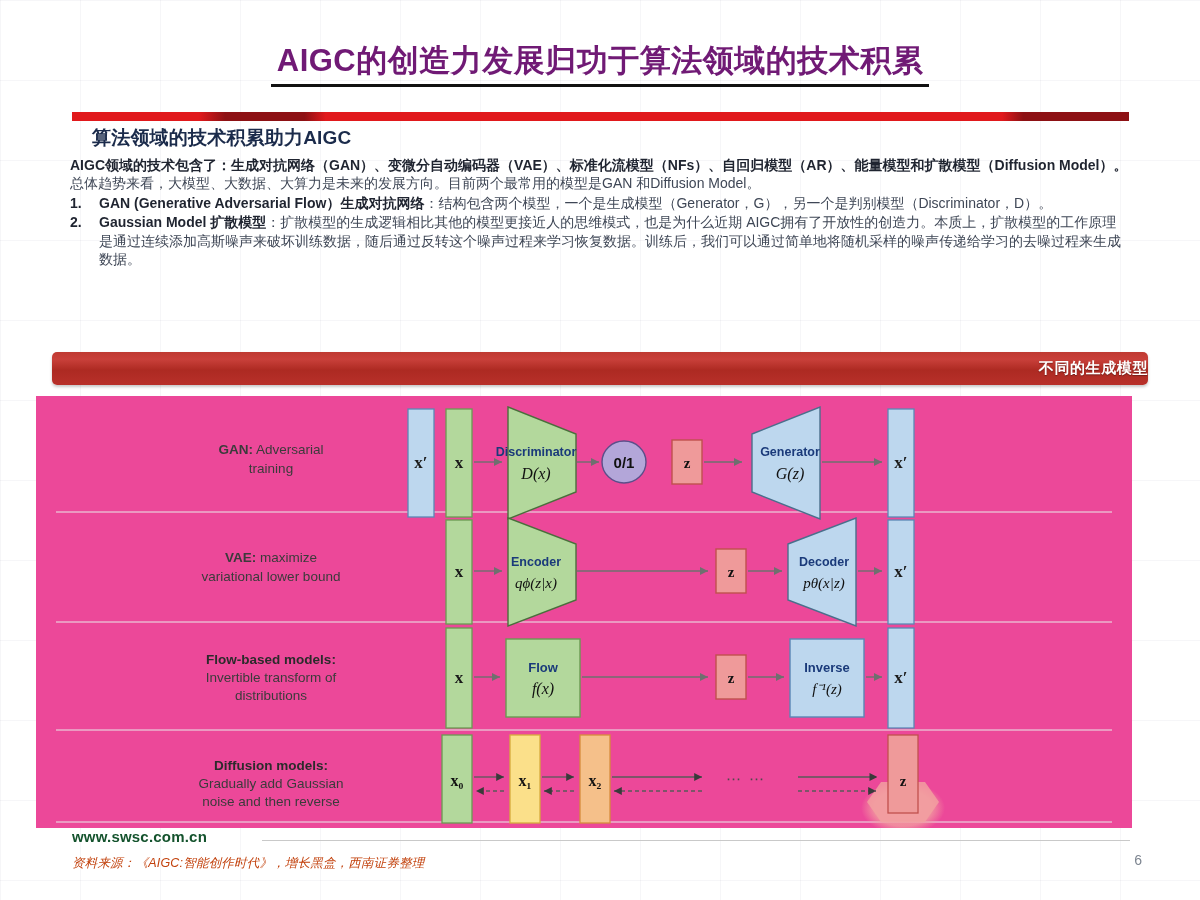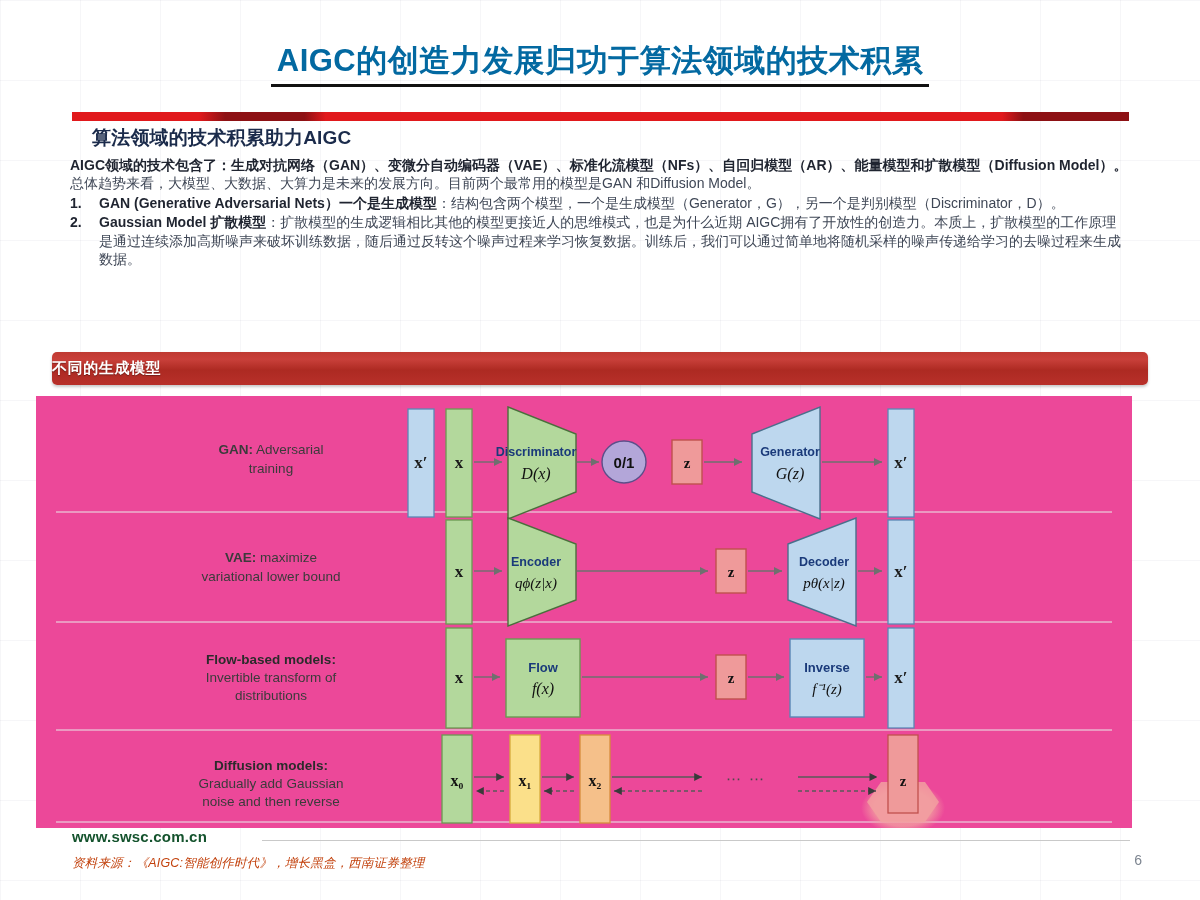--- a/index.html
+++ b/index.html
@@ -21,21 +21,21 @@
   }
   .slide{position:absolute;inset:0;}
 
   
   .title-wrap{
     position:absolute;left:0;right:0;top:44px;text-align:center;
   }
   .title{
     display:inline-block;
     font-size:31px;font-weight:bold;letter-spacing:.5px;
-    color:#0369a1;
+    color:#701a75;
     border-bottom:3px solid #111;
     padding:0 6px 6px 6px;
     line-height:1.1;
   }
 
   
   .rule-bar{
     position:absolute;left:72px;top:112px;width:1057px;height:9px;
     background:linear-gradient(to right,
         #e1191c 0%, #e1191c 12%,
@@ -62,21 +62,21 @@
   .list li .num{
     position:absolute;left:0;top:0;font-weight:bold;color:#1f2430;
   }
 
   
   .banner{
     position:absolute;left:52px;top:352px;width:1096px;height:33px;
     border-radius:5px;
     background:linear-gradient(to bottom,#bf3a32 0%,#c9403a 22%,#ad2a22 55%,#b8302a 100%);
     box-shadow:0 2px 3px rgba(0,0,0,.22);
-    display:flex;align-items:center;justify-content:flex-start;
+    display:flex;align-items:center;justify-content:flex-end;
   }
   .banner-text{
     color:#fff;font-size:15px;font-weight:bold;letter-spacing:.6px;
     text-shadow:0 1px 1px rgba(0,0,0,.35);
   }
 
   
   .figure{
     position:absolute;left:36px;top:396px;width:1096px;height:432px;
     background:#ec4899;
@@ -111,21 +111,21 @@
   </div>
 
   <div class="rule-bar"></div>
 
   <div class="sub-head">算法领域的技术积累助力AIGC</div>
 
   <div class="copy">
     <p><span class="b">AIGC领域的技术包含了：生成对抗网络（GAN）、变微分自动编码器（VAE）、标准化流模型（NFs）、自回归模型（AR）、能量模型和扩散模型（Diffusion Model）。</span><span>总体趋势来看，大模型、大数据、大算力是未来的发展方向。目前两个最常用的模型是GAN 和Diffusion Model。</span></p>
     <ul class="list">
       <li>
-        <span class="num">1.</span><span class="b">GAN (Generative Adversarial Nets）一个是生成模型</span><span>：结构包含两个模型，一个是生成模型（Generator，G），另一个是判别模型（Discriminator，D）。</span>
+        <span class="num">1.</span><span class="b">GAN (Generative Adversarial Flow）生成对抗网络</span><span>：结构包含两个模型，一个是生成模型（Generator，G），另一个是判别模型（Discriminator，D）。</span>
       </li>
       <li>
         <span class="num">2.</span><span class="b">Gaussian Model 扩散模型</span><span>：扩散模型的生成逻辑相比其他的模型更接近人的思维模式，也是为什么近期 AIGC拥有了开放性的创造力。本质上，扩散模型的工作原理是通过连续添加高斯噪声来破坏训练数据，随后通过反转这个噪声过程来学习恢复数据。训练后，我们可以通过简单地将随机采样的噪声传递给学习的去噪过程来生成数据。</span>
       </li>
     </ul>
   </div>
 
   <div class="banner">
     <span class="banner-text">不同的生成模型</span>
   </div>

